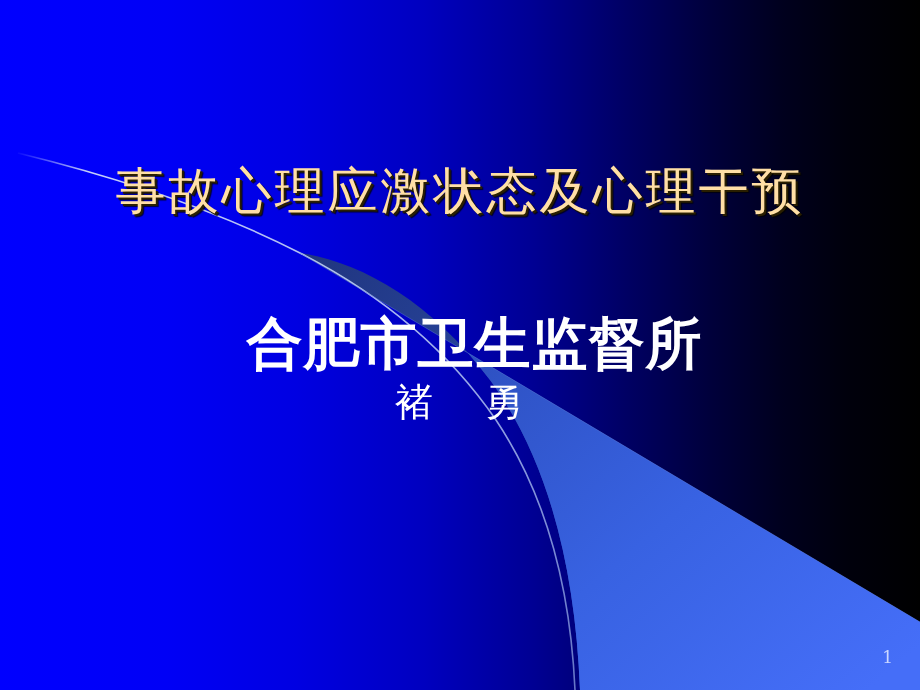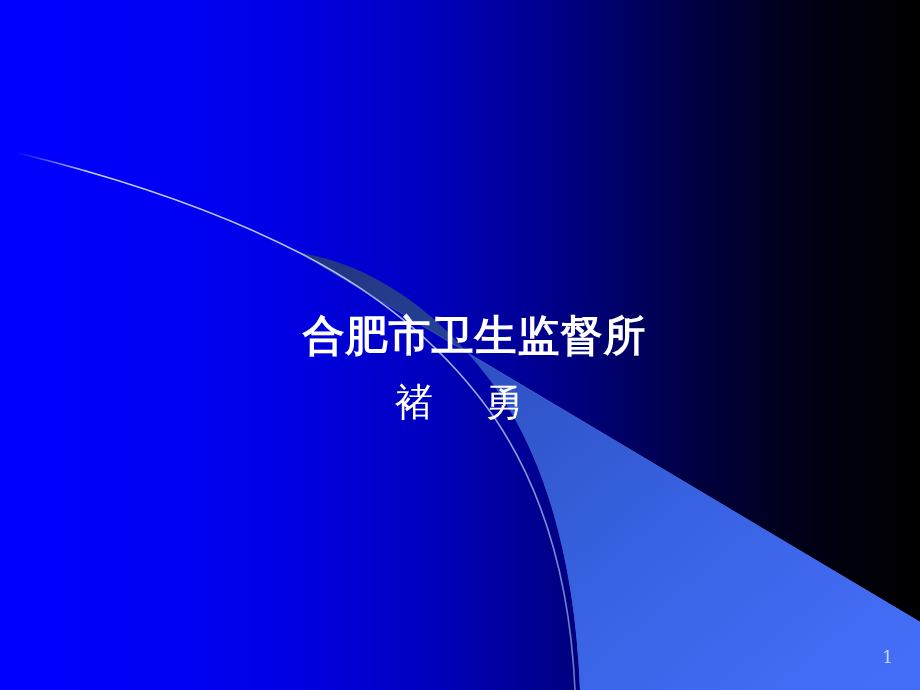--- a/index.html
+++ b/index.html
@@ -60,21 +60,21 @@
        3px 3px 1px rgba(0,0,0,0.75);
     white-space: nowrap;
   }
 
   #org {
     position: absolute;
     left: 0;
     right: 0;
     top: 313px;
     text-align: center;
-    font-size: 42px;
+    font-size: 56px;
     line-height: 1.1;
     letter-spacing: 1px;
     color: #ffffff;
     font-family: "DejaVu Serif", "Liberation Serif", serif;
     font-weight: 600;
     white-space: nowrap;
     padding-left: 29px;
   }
 
   #author {
@@ -163,20 +163,21 @@
     <path fill="none" stroke="url(#gHair)" stroke-width="1.6" d="M 18,153
              C 120,178 220,212 300,253
              C 380,294 448,350 496,420
              C 544,492 570,580 575,690"></path>
 
     <path fill="none" stroke="#5a79d8" stroke-opacity="0.45" stroke-width="1" d="M 300,253 L 920,622"></path>
   </svg>
 
   <div class="txt-layer">
 
+    <div id="title">事故心理应激状态及心理干预</div>
 
     <div id="org">合肥市卫生监督所</div>
 
     <div id="author">褚    勇</div>
 
     <div id="page-number">1</div>
 
   </div>
 </div>
 

